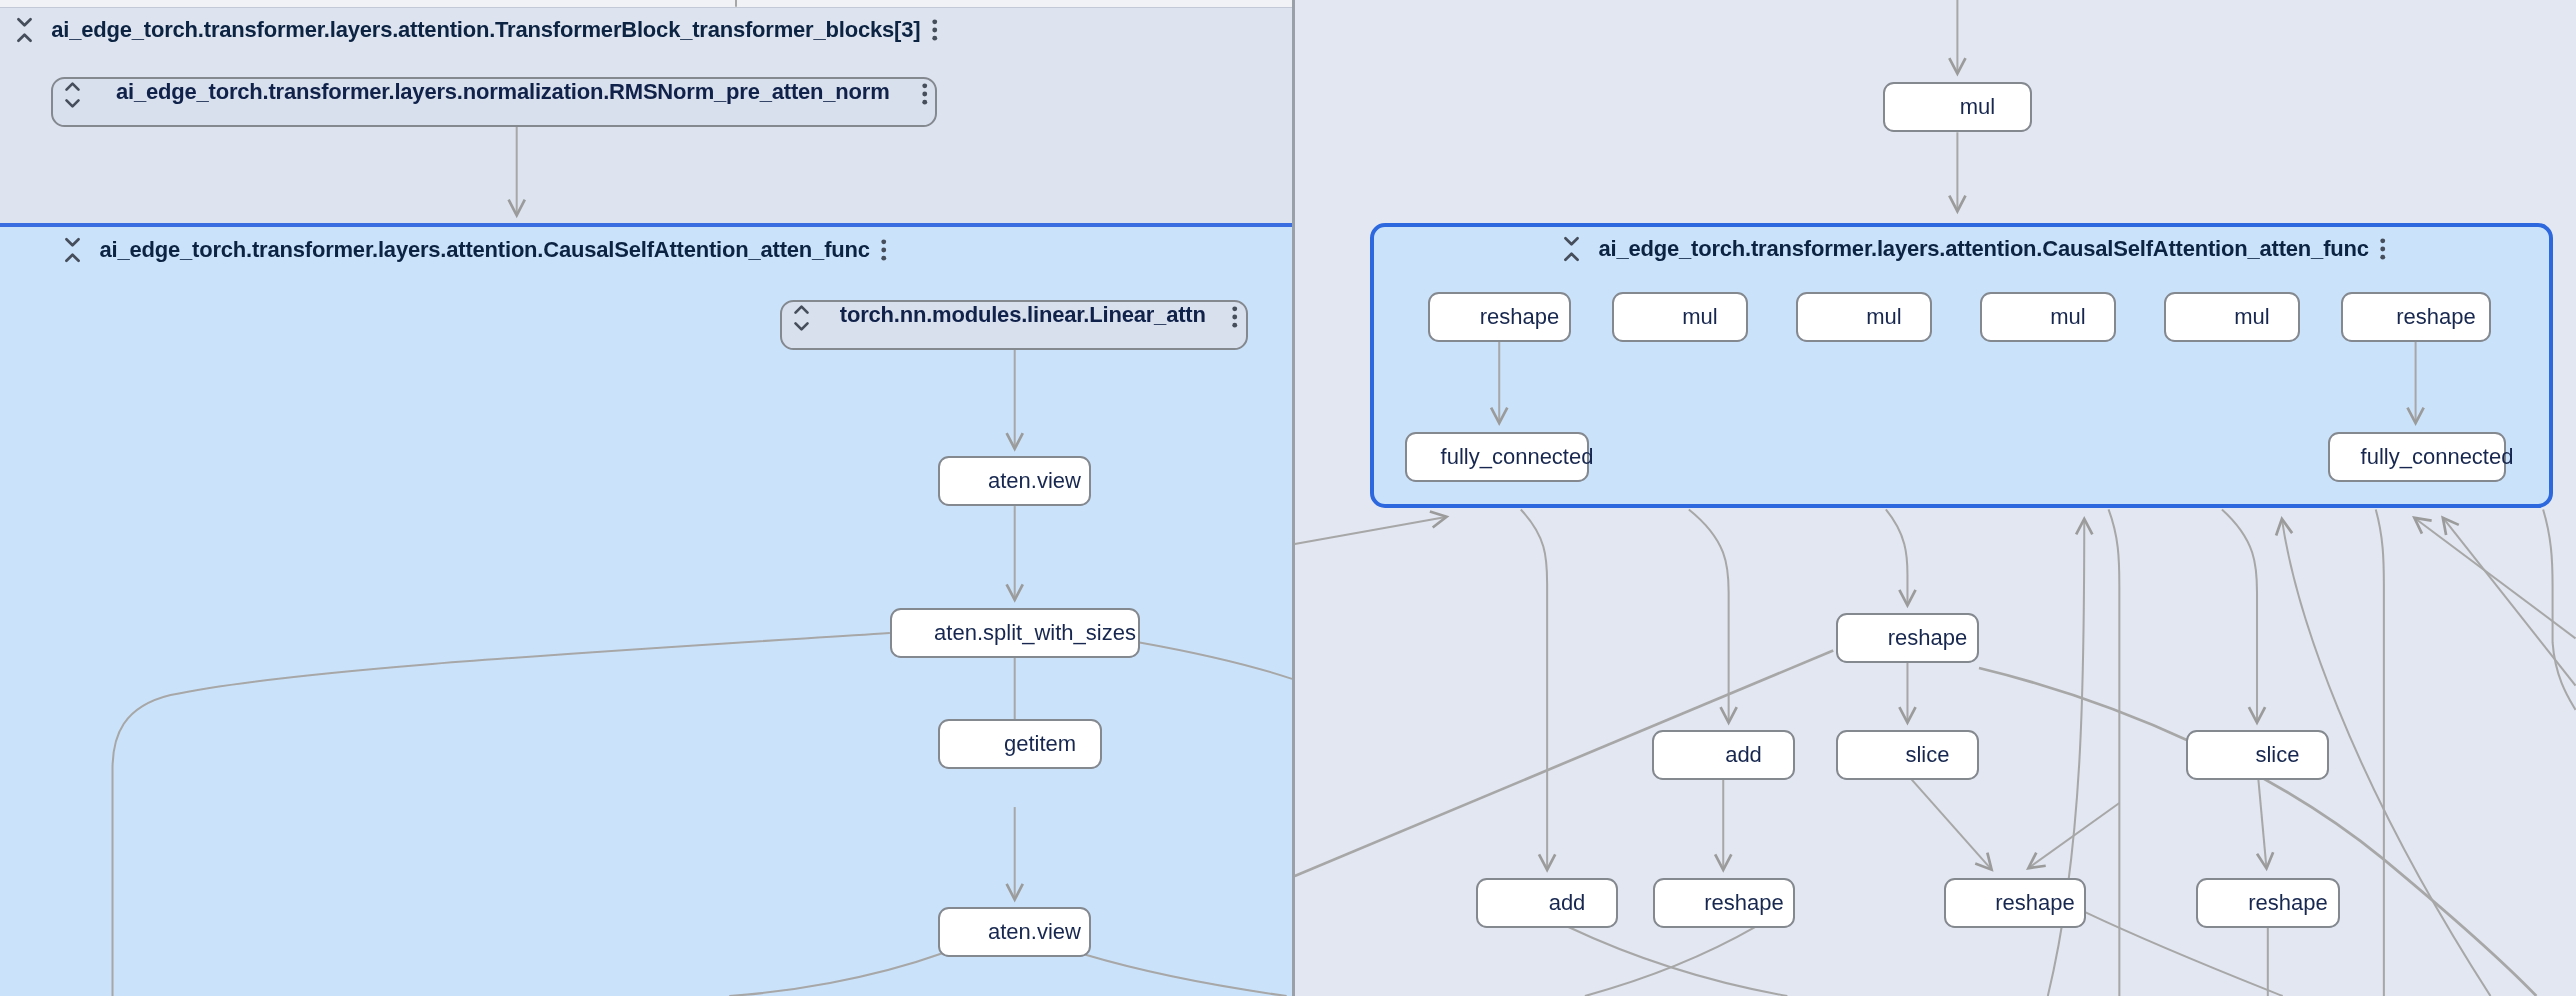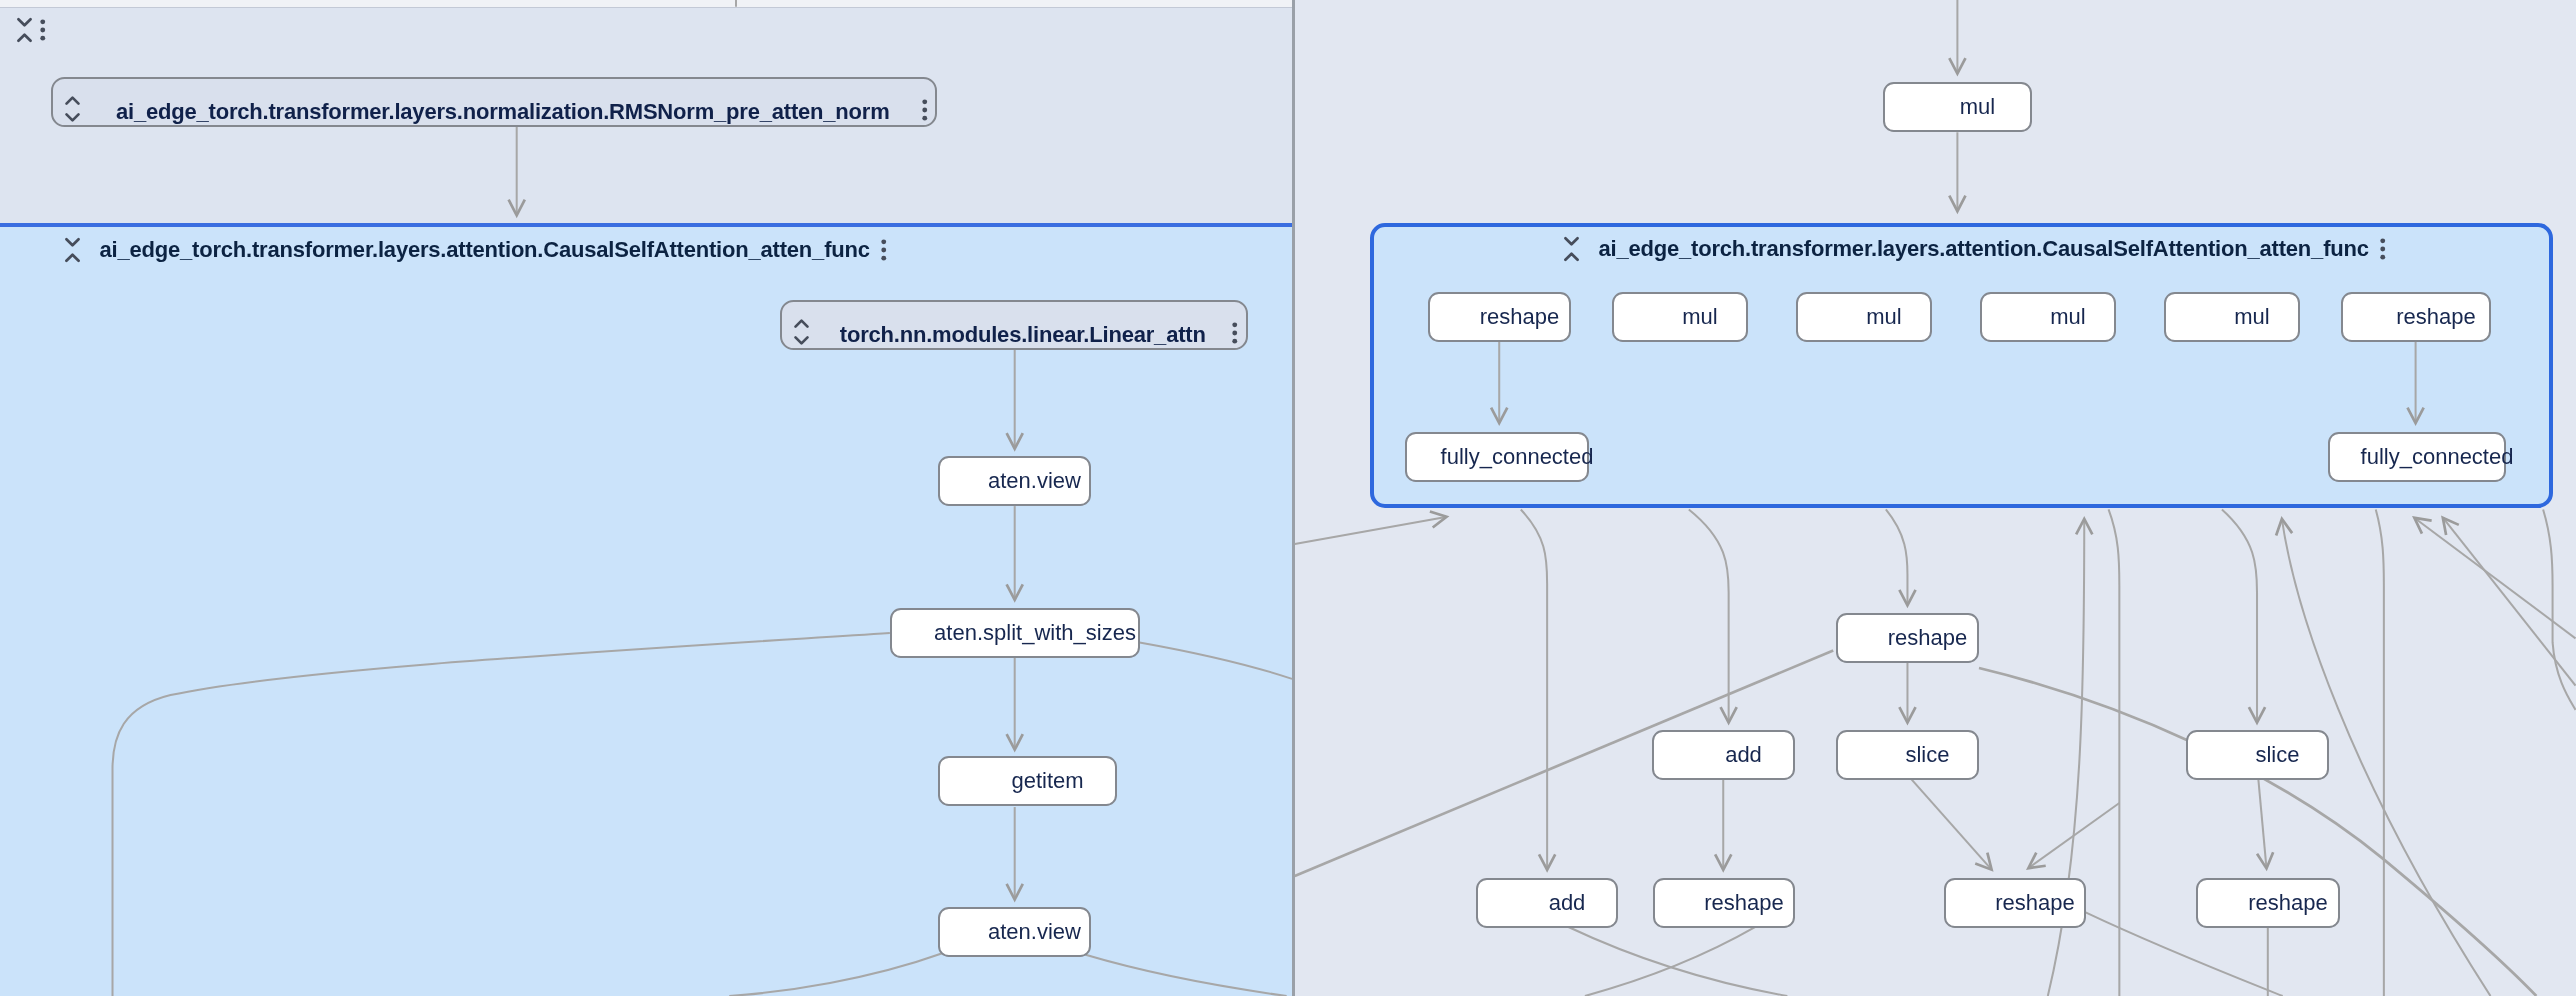--- a/index.html
+++ b/index.html
@@ -26,21 +26,21 @@
     color:#0c2342;white-space:nowrap;letter-spacing:-0.2px;}
   .hdr .ttl{margin:0 9.5px 0 13.5px;}
 
   
   .op{position:absolute;height:50px;background:#ffffff;border:2px solid #84888f;border-radius:10.8px;
     box-sizing:border-box;display:flex;align-items:center;justify-content:center;
     font-size:22px;color:#17274f;white-space:nowrap;padding-left:40px;}
 
   
   .module{position:absolute;height:50px;background:#d9e0ed;border:2px solid #84888f;border-radius:13.5px;
-    box-sizing:border-box;display:flex;align-items:flex-end;justify-content:space-between;
+    box-sizing:border-box;display:flex;align-items:flex-start;justify-content:space-between;
     padding:0 6px;font-size:22px;font-weight:700;color:#10214a;white-space:nowrap;letter-spacing:-0.2px;}
 
   .ic{flex:0 0 auto;}
   svg.edges{position:absolute;left:0;top:0;pointer-events:none;}
 </style>
 </head>
 <body>
 
 <div id="app">
 
@@ -104,20 +104,21 @@
       <path d="M2602,1373 C2520,1420 2436,1452 2348,1476"></path>
       <path d="M3090,1352 C3200,1404 3302,1444 3382,1476"></path>
     </g>
   </svg>
 
   <div class="hdr" style="left:10.8px;top:15px;">
     <svg class="ic" width="27" height="30" viewBox="0 0 40 44">
       <polyline points="11,6 20,15 29,6" fill="none" stroke="#464d5b" stroke-width="4" stroke-linecap="round" stroke-linejoin="round"></polyline>
       <polyline points="11,38 20,29 29,38" fill="none" stroke="#464d5b" stroke-width="4" stroke-linecap="round" stroke-linejoin="round"></polyline>
     </svg>
+    <span class="ttl">ai_edge_torch.transformer.layers.attention.TransformerBlock_transformer_blocks[3]</span>
     <svg class="ic" width="9.5" height="30" viewBox="0 0 14 44">
       <circle cx="7" cy="10" r="3.6" fill="#464d5b"></circle>
         <circle cx="7" cy="22" r="3.6" fill="#464d5b"></circle>
         <circle cx="7" cy="34" r="3.6" fill="#464d5b"></circle>
     </svg>
   </div>
 
   <div class="module" style="left:51px;top:77px;width:886px;">
     <svg class="ic" width="27" height="32" viewBox="0 0 40 48">
       <polyline points="11,16 20,7 29,16" fill="none" stroke="#464d5b" stroke-width="4" stroke-linecap="round" stroke-linejoin="round"></polyline>
@@ -156,21 +157,21 @@
         <circle cx="7" cy="34" r="3.6" fill="#464d5b"></circle>
     </svg>
   </div>
 
   <div class="op" style="left:938px;top:456px;width:153px;">
     <span>aten.view</span>
   </div>
   <div class="op" style="left:890px;top:608px;width:250px;">
     <span>aten.split_with_sizes</span>
   </div>
-  <div class="op" style="left:938px;top:756px;width:179px;">
+  <div class="op" style="left:938px;top:719px;width:164px;">
     <span>getitem</span>
   </div>
   <div class="op" style="left:938px;top:907px;width:153px;">
     <span>aten.view</span>
   </div>
 
   <div class="op" style="left:1883px;top:82px;width:149px;">
     <span>mul</span>
   </div>
 

